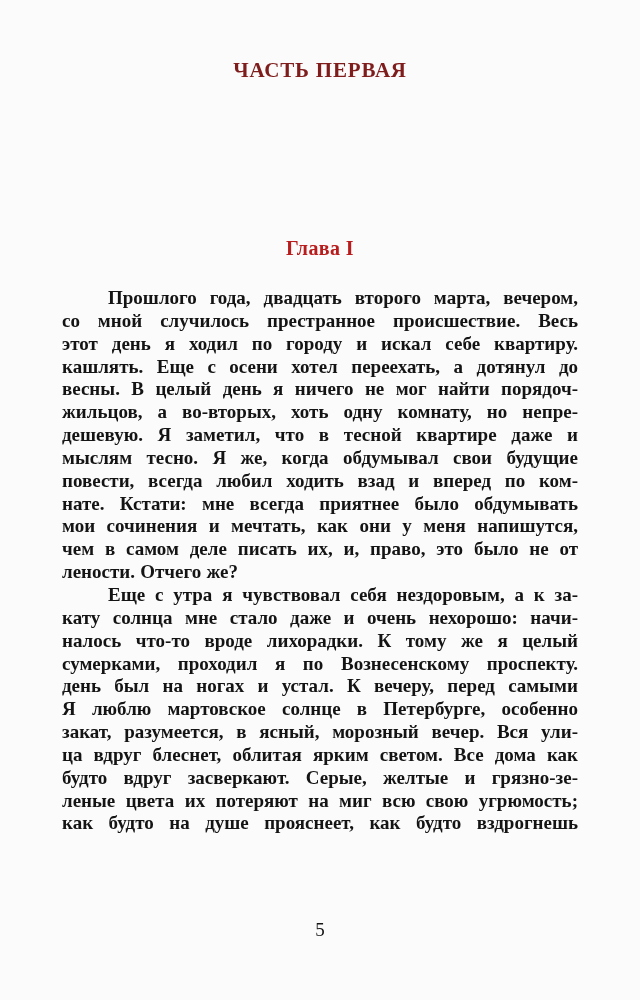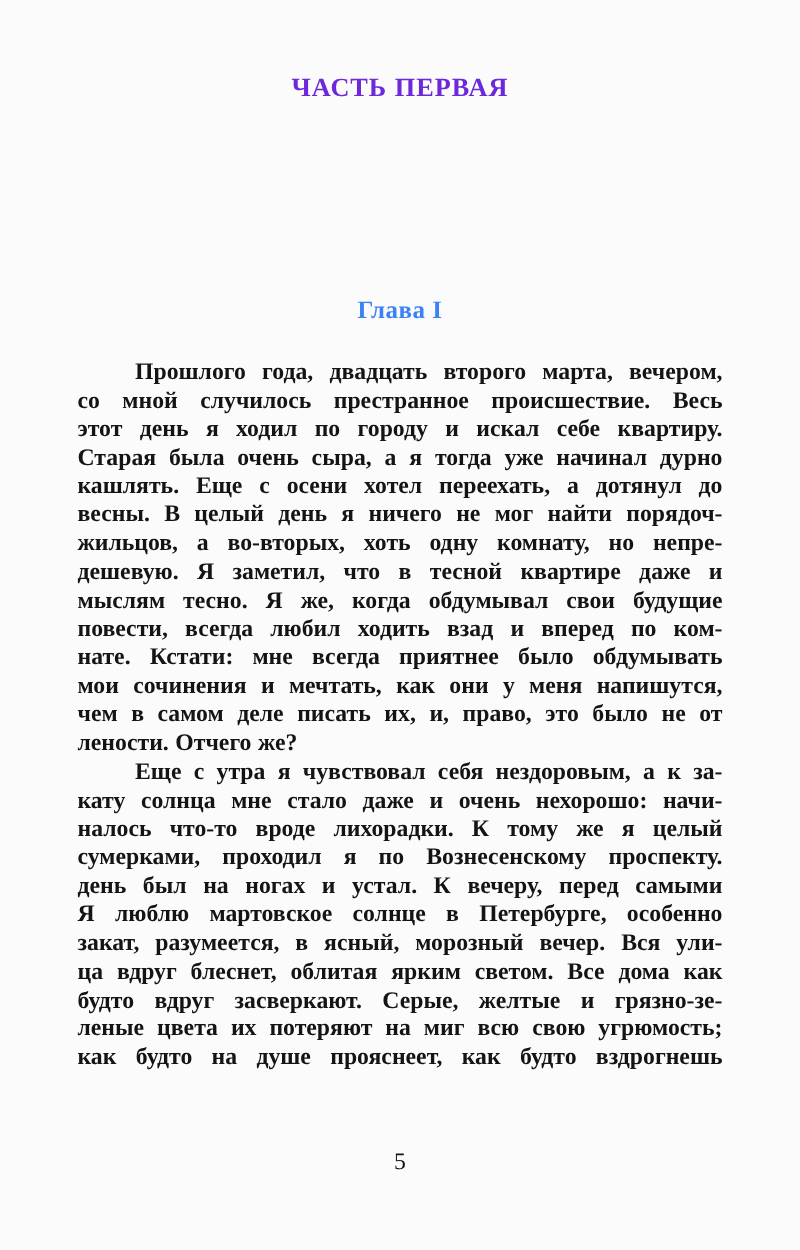--- a/index.html
+++ b/index.html
@@ -19,33 +19,33 @@
   .part-title {
     position: absolute;
     top: 58px;
     left: 0;
     width: 100%;
     margin: 0;
     text-align: center;
     font-size: 21px;
     font-weight: bold;
     letter-spacing: 0.8px;
-    color: #6d28d9;
+    color: #7f1d1d;
   }
   .chapter-title {
     position: absolute;
     top: 237px;
     left: 0;
     width: 100%;
     margin: 0;
     text-align: center;
     font-size: 20px;
     font-weight: bold;
     letter-spacing: 0.4px;
-    color: #3b82f6;
+    color: #b91c1c;
   }
   .body-text {
     position: absolute;
     top: 287px;
     left: 62px;
     width: 516px;
     font-size: 19px;
     color: #141414;
     font-weight: bold;
   }
@@ -83,21 +83,20 @@
 <div class="page">
   <h1 class="part-title">ЧАСТЬ ПЕРВАЯ</h1>
 
   <h2 class="chapter-title">Глава I</h2>
 
   <div class="body-text">
       <div class="paragraph">
         <div class="line first">Прошлого года, двадцать второго марта, вечером,</div>
         <div class="line">со мной случилось престранное происшествие. Весь</div>
         <div class="line">этот день я ходил по городу и искал себе квартиру.</div>
-        <div class="line">Старая была очень сыра, а я тогда уже начинал дурно</div>
         <div class="line">кашлять. Еще с осени хотел переехать, а дотянул до</div>
         <div class="line">весны. В целый день я ничего не мог найти порядоч-</div>
         <div class="line">жильцов, а во-вторых, хоть одну комнату, но непре-</div>
         <div class="line">дешевую. Я заметил, что в тесной квартире даже и</div>
         <div class="line">мыслям тесно. Я же, когда обдумывал свои будущие</div>
         <div class="line">повести, всегда любил ходить взад и вперед по ком-</div>
         <div class="line">нате. Кстати: мне всегда приятнее было обдумывать</div>
         <div class="line">мои сочинения и мечтать, как они у меня напишутся,</div>
         <div class="line">чем в самом деле писать их, и, право, это было не от</div>
         <div class="line no-just">лености. Отчего же?</div>

